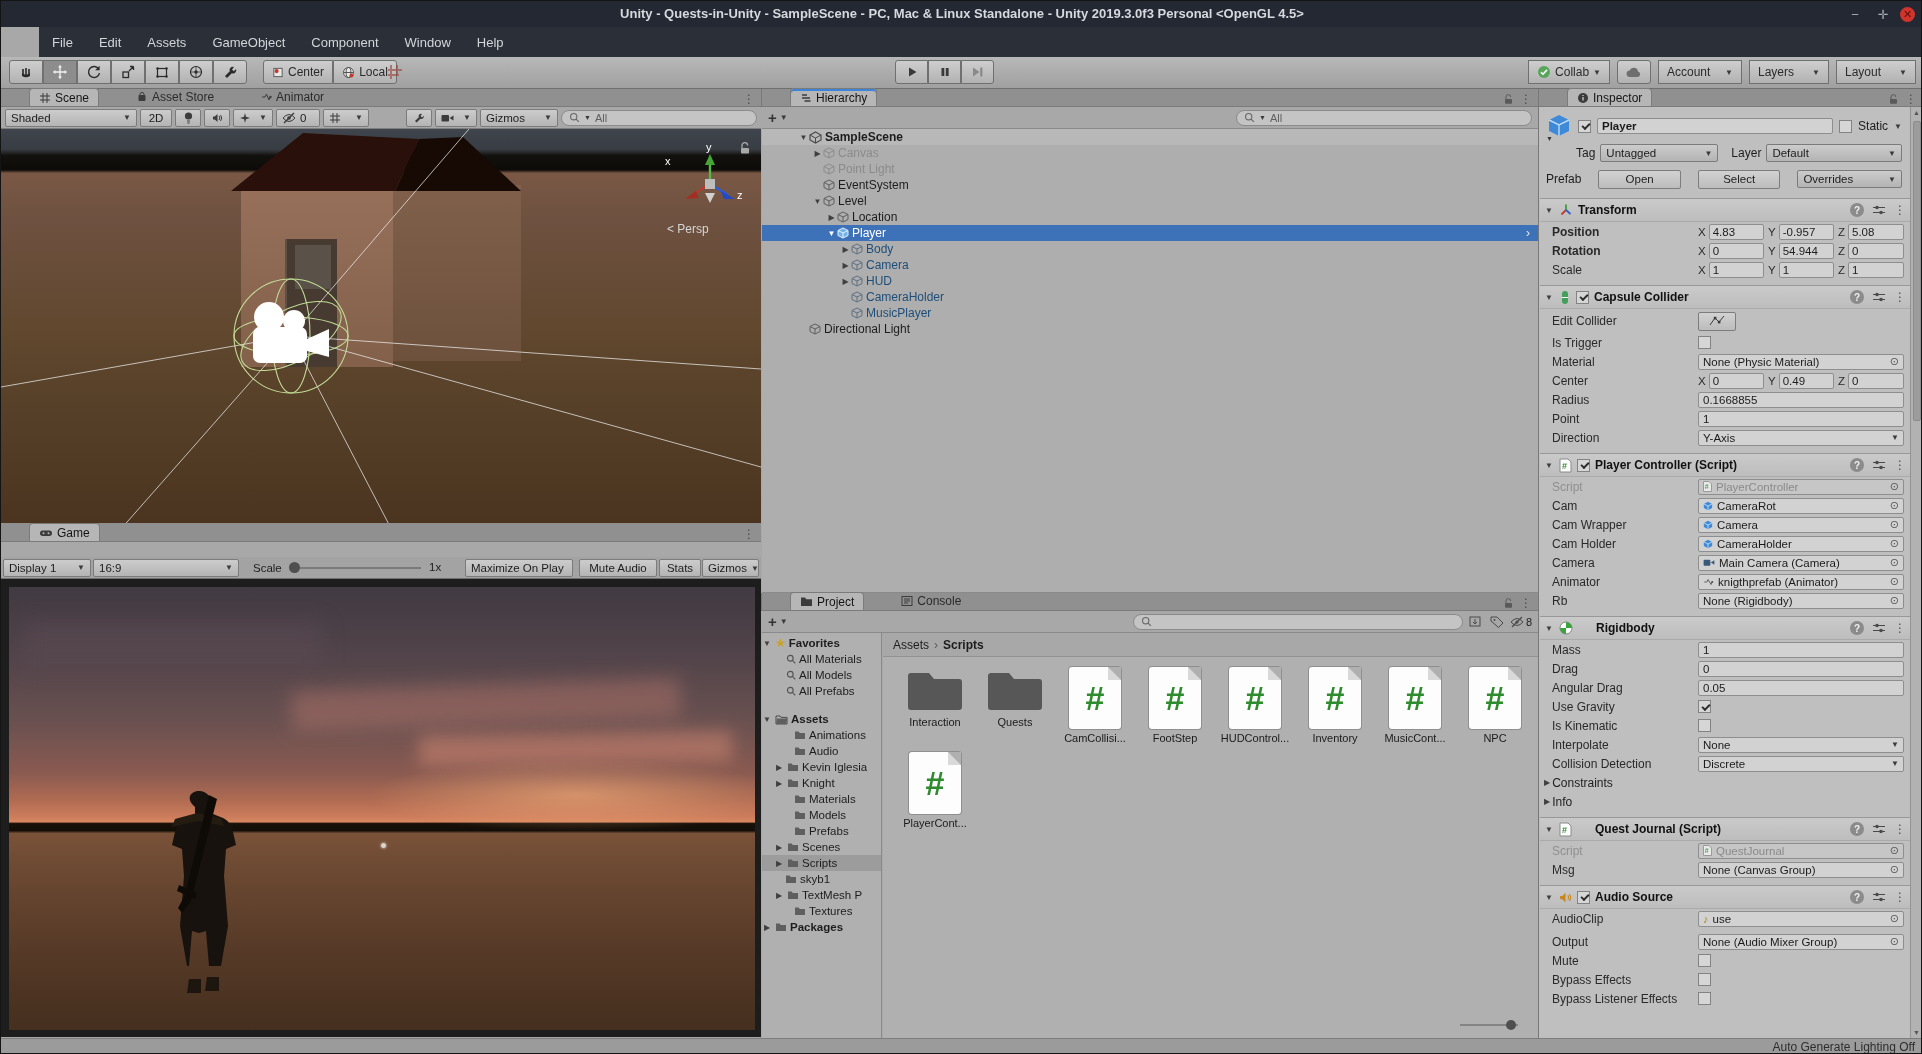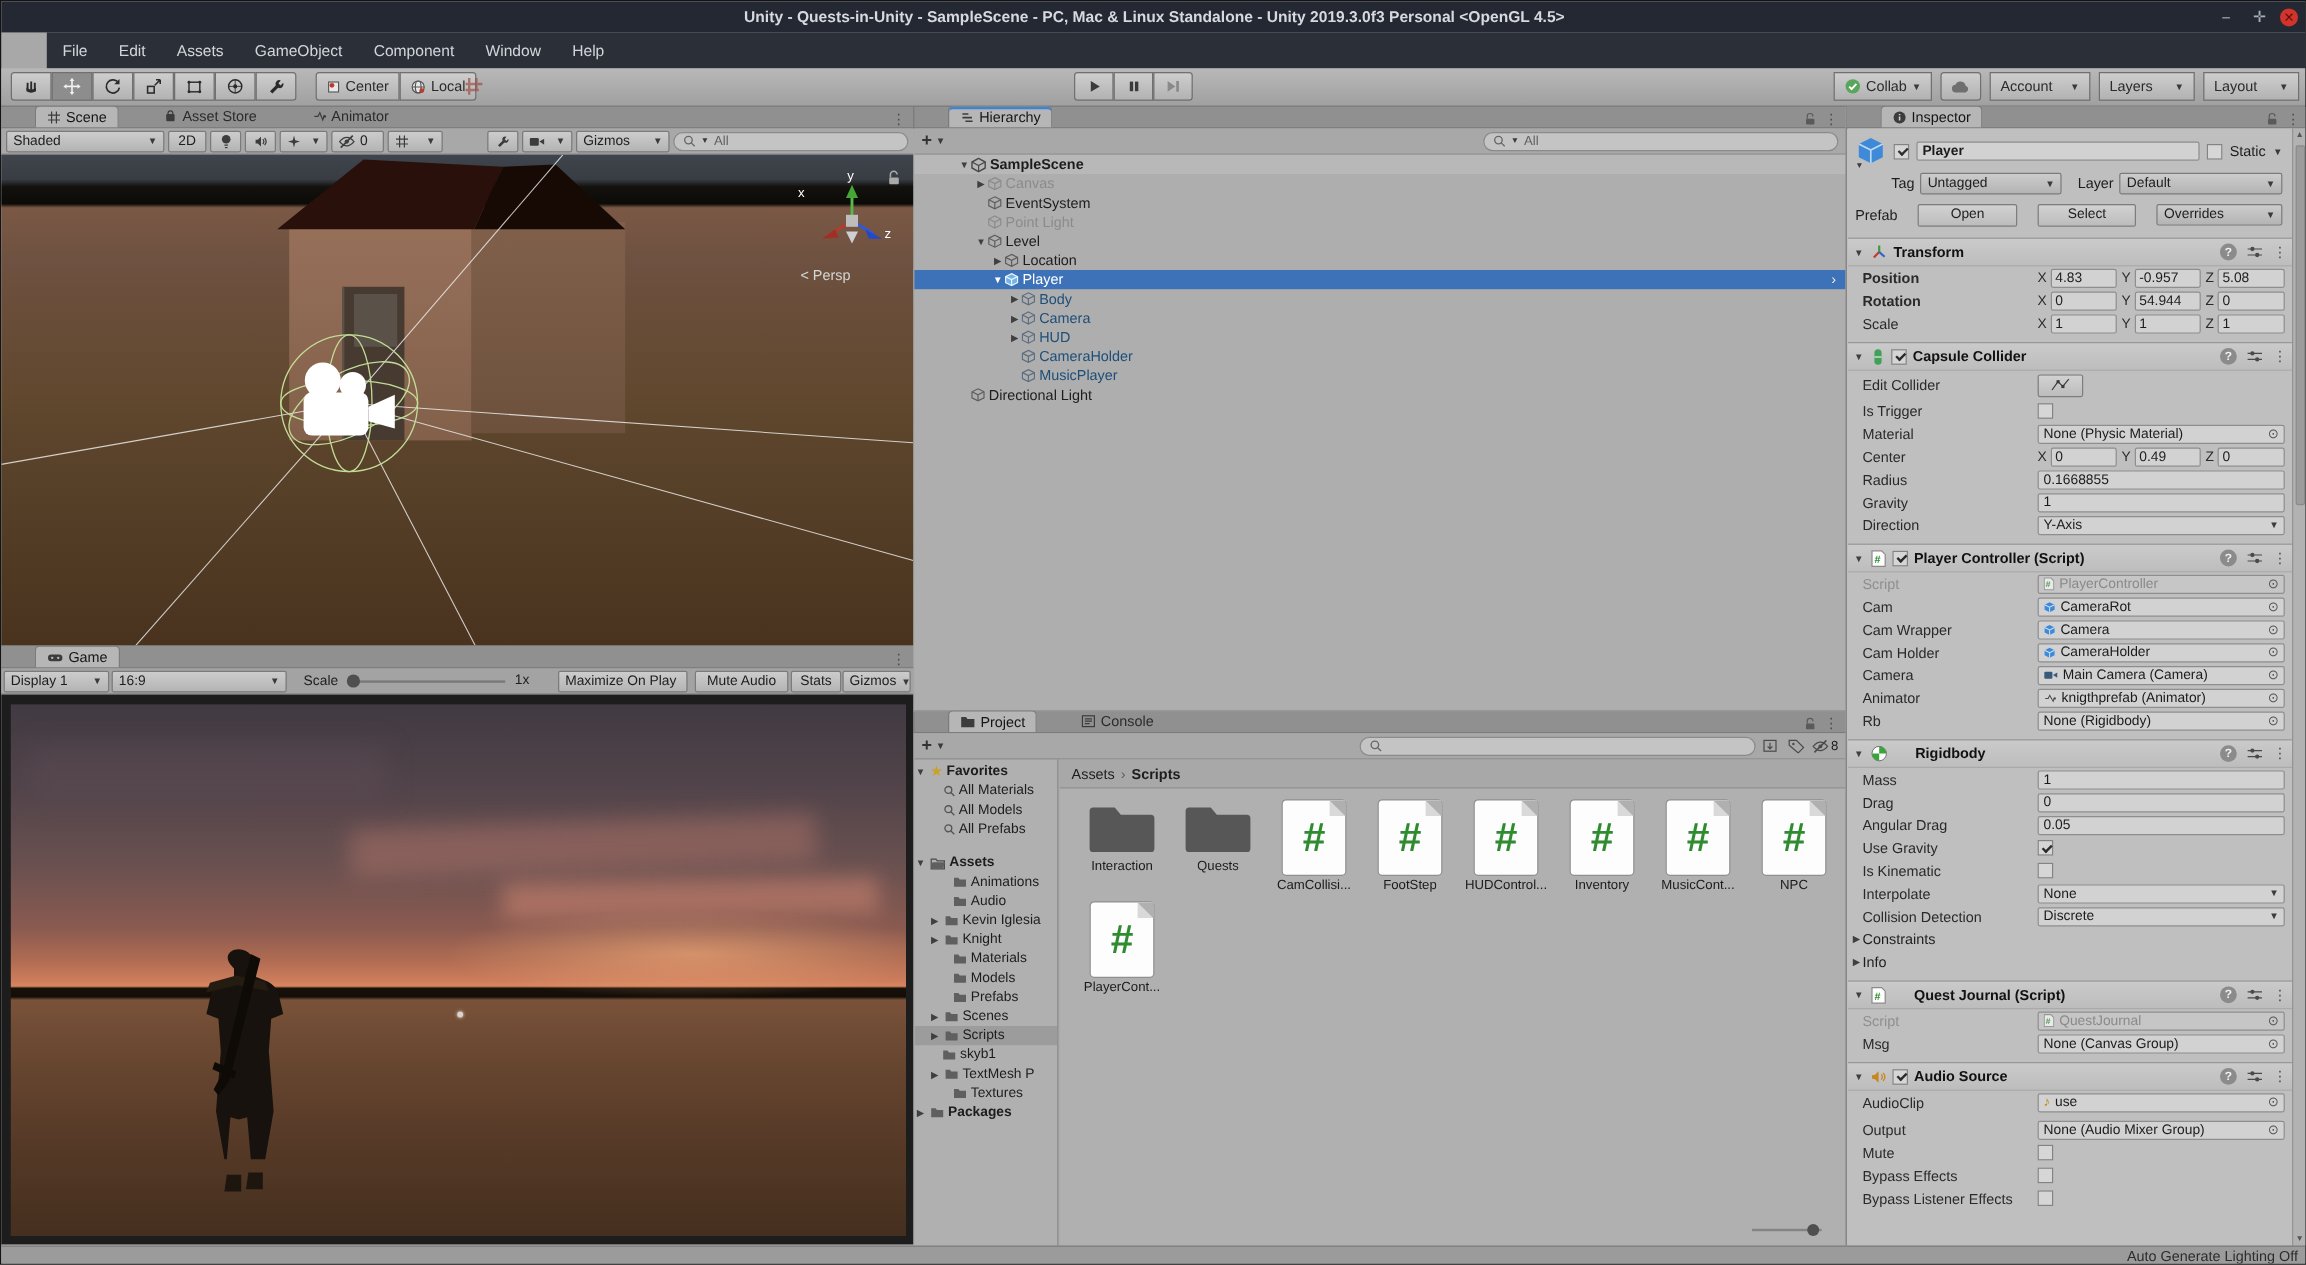--- a/index.html
+++ b/index.html
@@ -366,21 +366,21 @@
     <span class="abs" style="left:664px;top:26px;color:#fff;font-size:11px;">x</span>
     <span class="abs" style="left:705px;top:12px;color:#fff;font-size:11px;">y</span>
     <span class="abs" style="left:736px;top:60px;color:#fff;font-size:11px;">z</span>
     <span class="abs" style="left:666px;top:93px;color:#d6d6d6;font-size:12px;">&lt; Persp</span>
     <svg class="abs" style="left:738px;top:12px;" width="12" height="14">
         <path d="M3 7V4.5a2.8 2.8 0 0 1 5.6 0" stroke="#a9a9a9" fill="none" stroke-width="1.3"></path>
         <rect x="2" y="7" width="8" height="5.6" rx="1" fill="#a9a9a9"></rect>
       </svg>
   </div>
 
-  <div class="abs tabstrip" style="left:0;top:537px;width:760px;height:19px;justify-content:flex-end;">
+  <div class="abs tabstrip" style="left:0;top:522px;width:760px;height:19px;justify-content:flex-end;">
     <span class="tab on">
       <svg width="14" height="12" viewBox="0 0 14 12">
           <rect x="1" y="3.5" width="12" height="5.5" rx="2.7" fill="#3c3c3c"></rect>
           <circle cx="4.5" cy="6.2" r="1" fill="#b9b9b9"></circle>
           <circle cx="9.5" cy="6.2" r="1" fill="#b9b9b9"></circle>
         </svg>
       <span>Game</span>
     </span>
     <span class="pctrl">
         <span class="kebab">⋮</span>
@@ -471,34 +471,34 @@
       <span>SampleScene</span>
     </div>
     <div class="hrow d1 dis">
       <span class="arr">▶</span>
       <svg class="ic" width="12" height="12" viewBox="0 0 12 12">
           <path d="M6 1l5 2.5v5L6 11 1 8.5v-5z" fill="none" stroke="#8b8b8b"></path>
           <path d="M1 3.5L6 6l5-2.5M6 6v5" stroke="#8b8b8b" fill="none"></path>
         </svg>
       <span>Canvas</span>
     </div>
+    <div class="hrow d1 dis" style="padding-left:61px;">
+      <svg class="ic" width="12" height="12" viewBox="0 0 12 12">
+          <path d="M6 1l5 2.5v5L6 11 1 8.5v-5z" fill="none" stroke="#8b8b8b"></path>
+          <path d="M1 3.5L6 6l5-2.5M6 6v5" stroke="#8b8b8b" fill="none"></path>
+        </svg>
+      <span>Point Light</span>
+    </div>
     <div class="hrow d1" style="padding-left:61px;">
       <sv></sv>
         <svg class="ic" width="12" height="12" viewBox="0 0 12 12">
           <path d="M6 1l5 2.5v5L6 11 1 8.5v-5z" fill="none" stroke="#5e5e5e"></path>
           <path d="M1 3.5L6 6l5-2.5M6 6v5" stroke="#5e5e5e" fill="none"></path>
         </svg>
       <span>EventSystem</span>
-    </div>
-    <div class="hrow d1 dis" style="padding-left:61px;">
-      <svg class="ic" width="12" height="12" viewBox="0 0 12 12">
-          <path d="M6 1l5 2.5v5L6 11 1 8.5v-5z" fill="none" stroke="#8b8b8b"></path>
-          <path d="M1 3.5L6 6l5-2.5M6 6v5" stroke="#8b8b8b" fill="none"></path>
-        </svg>
-      <span>Point Light</span>
     </div>
     <div class="hrow d1">
       <span class="arr">▼</span>
       <svg class="ic" width="12" height="12" viewBox="0 0 12 12">
           <path d="M6 1l5 2.5v5L6 11 1 8.5v-5z" fill="none" stroke="#5e5e5e"></path>
           <path d="M1 3.5L6 6l5-2.5M6 6v5" stroke="#5e5e5e" fill="none"></path>
         </svg>
       <span>Level</span>
     </div>
     <div class="hrow d2">
@@ -982,21 +982,21 @@
         <span class="ax">
             <span class="axl">Z</span>
             <span class="af">0</span>
           </span>
       </div>
       <div class="ir">
           <span class="lab">Radius</span>
           <span class="wf">0.1668855</span>
         </div>
       <div class="ir">
-          <span class="lab">Gravity</span>
+          <span class="lab">Point</span>
           <span class="wf">1</span>
         </div>
       <div class="ir">
           <span class="lab">Direction</span>
         <span class="idd">
             <span>Y-Axis</span>
             <span class="dar">▼</span>
           </span>
         </div>
       <div class="sp6"></div>

